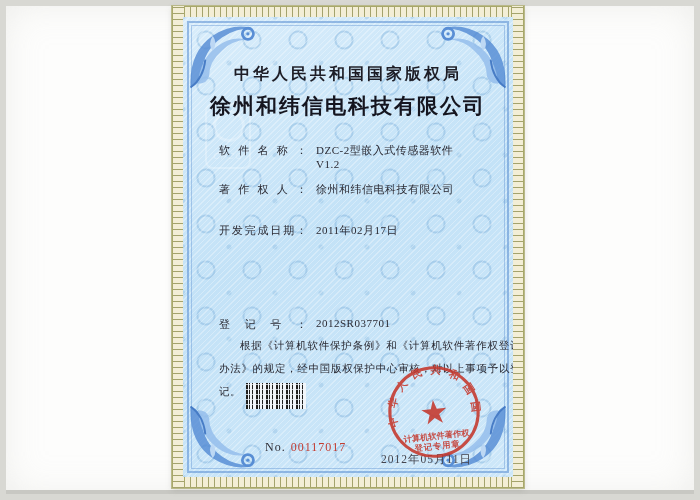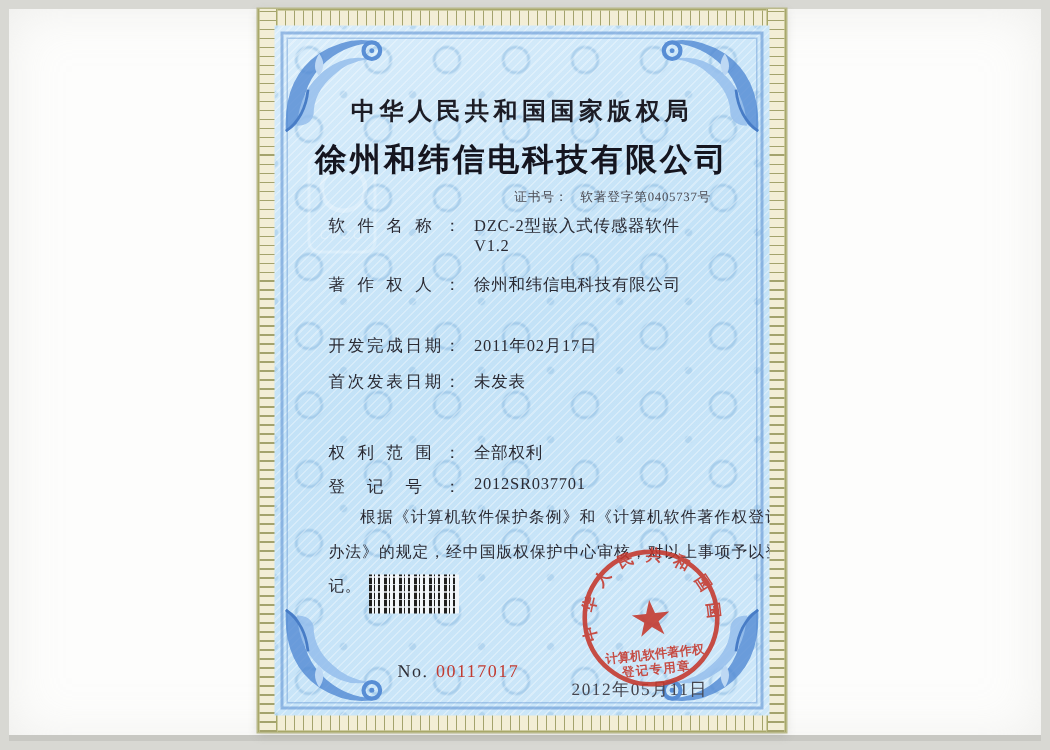--- a/index.html
+++ b/index.html
@@ -116,39 +116,30 @@
       <div class="cpcc">
         <div class="box"></div>
         <div class="ring"></div>
         <div class="txt">CPCC</div>
       </div>
 
       <div class="content">
         <div class="authority">中华人民共和国国家版权局</div>
         <div class="title">徐州和纬信电科技有限公司</div>
 
-        <div class="certno">
-          <span class="l">证书号：</span><span class="v">软著登字第0405737号</span>
-        </div>
 
         <div class="frow r0">
           <span class="flabel">软件名称：</span><span class="fvalue">DZC-2型嵌入式传感器软件
 V1.2</span>
         </div>
         <div class="frow r1">
           <span class="flabel">著作权人：</span><span class="fvalue">徐州和纬信电科技有限公司</span>
         </div>
         <div class="frow r2">
           <span class="flabel">开发完成日期：</span><span class="fvalue">2011年02月17日</span>
-        </div>
-        <div class="frow r3">
-          <span class="flabel">首次发表日期：</span><span class="fvalue">未发表</span>
-        </div>
-        <div class="frow r5">
-          <span class="flabel">权利范围：</span><span class="fvalue">全部权利</span>
         </div>
         <div class="frow r6">
           <span class="flabel">登记号：</span><span class="fvalue">2012SR037701</span>
         </div>
 
         <div class="statement">根据《计算机软件保护条例》和《计算机软件著作权登记办法》的规定，经中国版权保护中心审核，对以上事项予以登记。</div>
 
         <div class="barcode"></div>
 
         <div class="serial">

